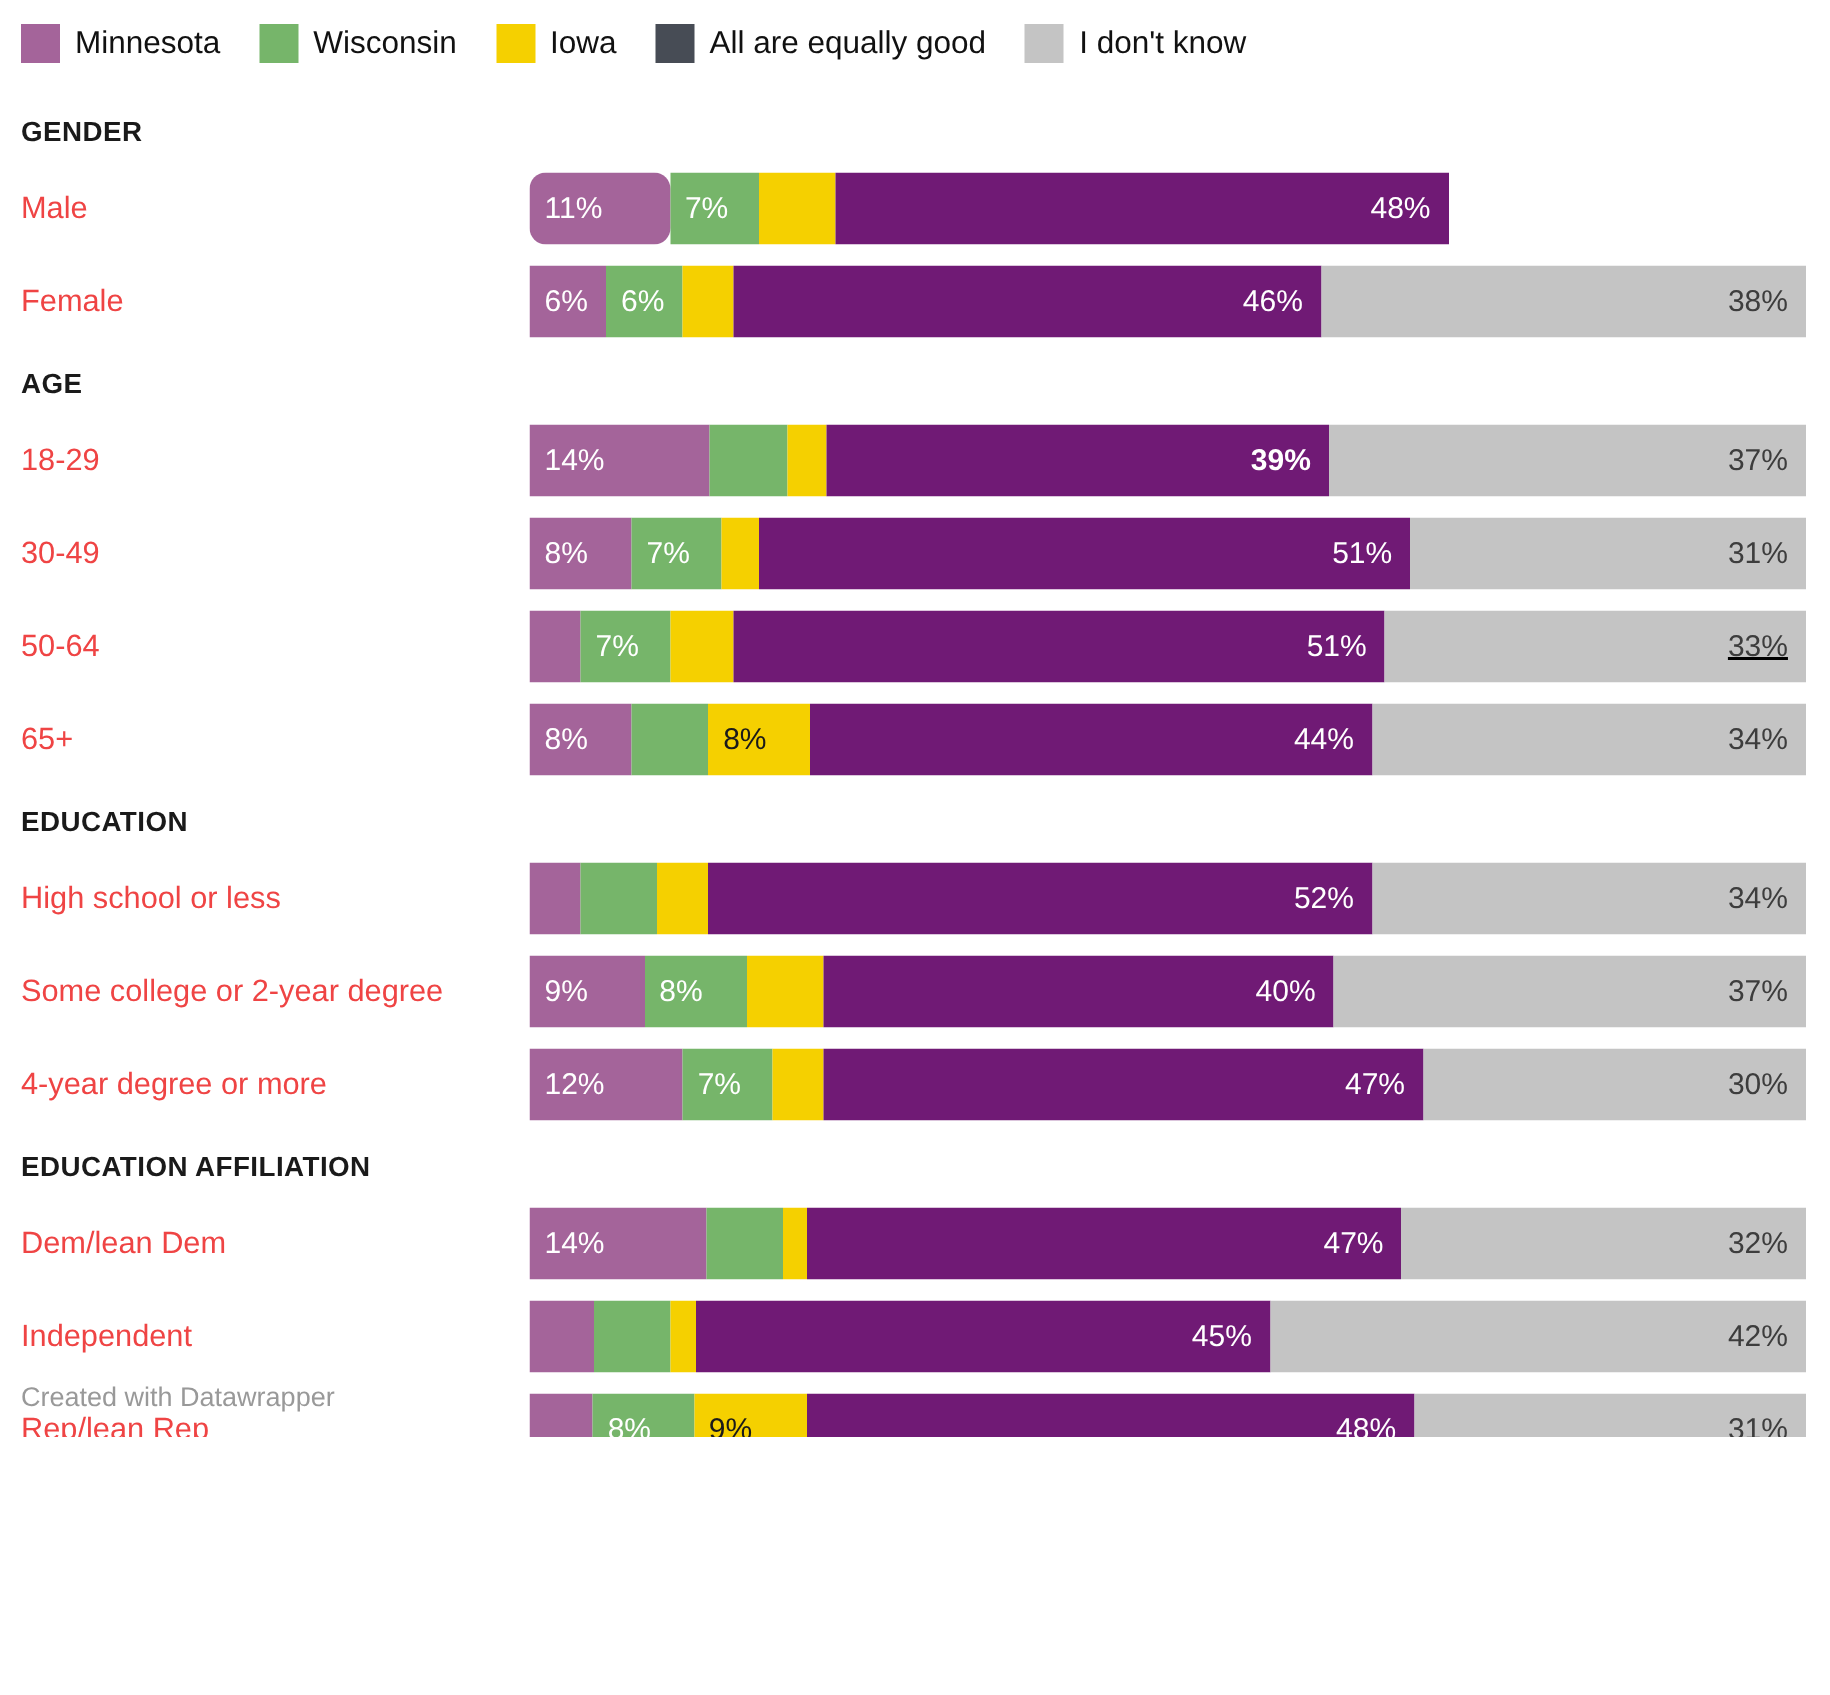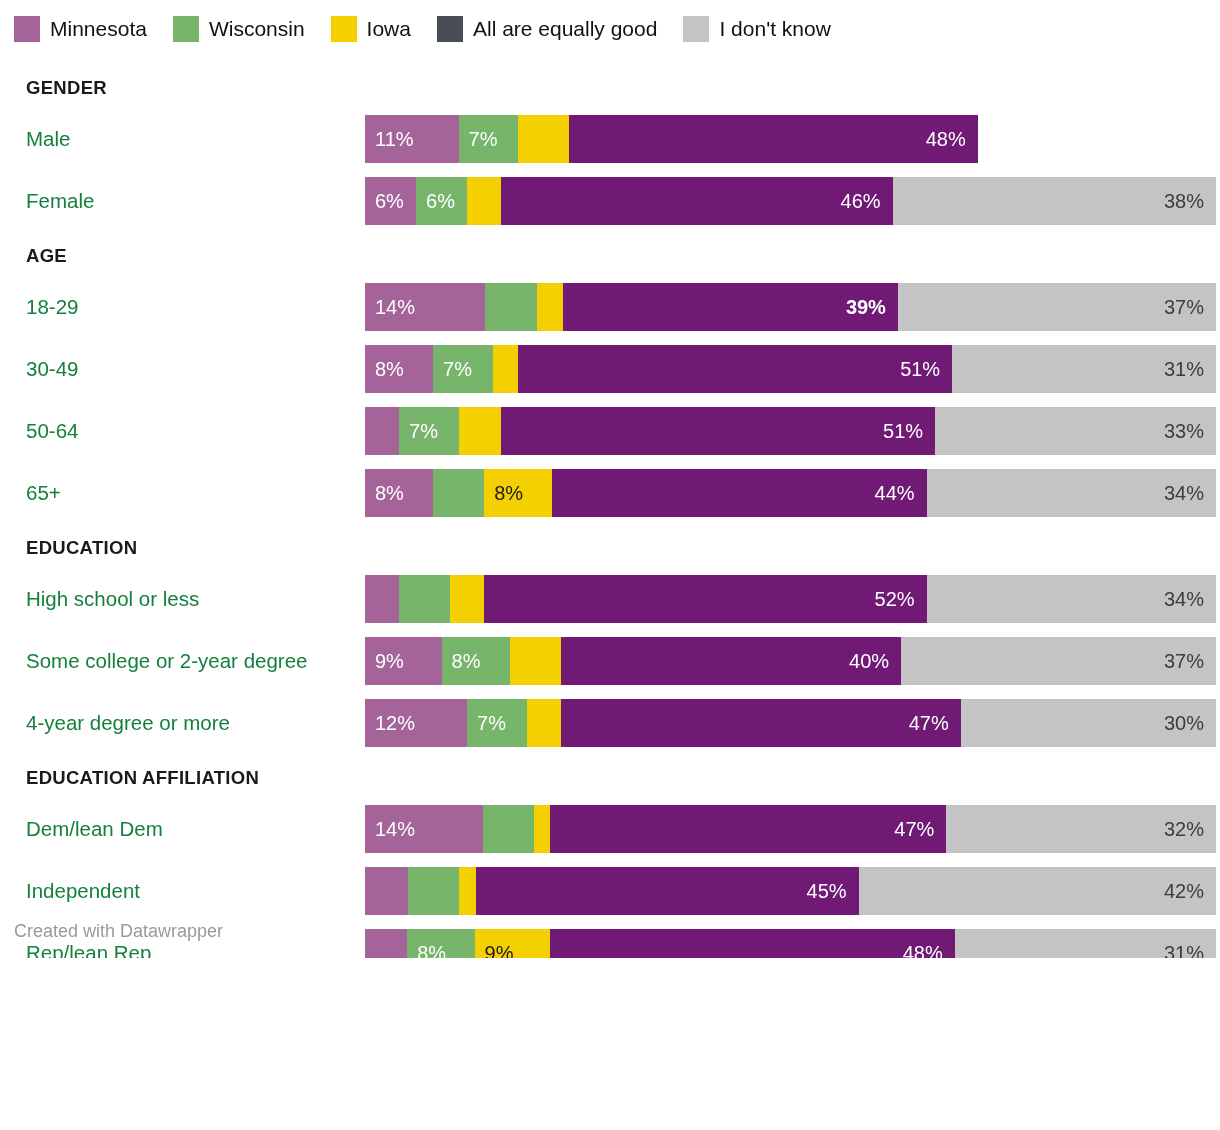--- a/index.html
+++ b/index.html
@@ -45,21 +45,20 @@
     line-height: 26px;
     white-space: nowrap;
   }
 
   
   #chart {
     position: absolute;
     left: 0;
     top: 74px;
     width: 1220px;
-    padding-left: 12px;
   }
 
   .group-title {
     font-size: 18.5px;
     font-weight: bold;
     color: #1a1a1a;
     letter-spacing: 0.3px;
     padding-left: 14px;
     height: 28px;
     line-height: 28px;
@@ -75,21 +74,21 @@
     display: flex;
     align-items: center;
   }
   .row-label {
     position: absolute;
     left: 14px;
     top: 0;
     height: 62px;
     line-height: 62px;
     font-size: 20.5px;
-    color: #15803d;
+    color: #ef4444;
     white-space: nowrap;
   }
   .bar {
     position: absolute;
     left: 353px;
     width: 851px;
     top: 7px;
     height: 48px;
     display: flex;
     overflow: hidden;
@@ -160,21 +159,21 @@
         <span class="legend-label">I don't know</span>
       </div>
     </div>
 
   <div id="chart">
       <div class="group-title first">GENDER</div>
       <div class="rows">
         <div class="row">
           <div class="row-label">Male</div>
           <div class="bar">
-            <div class="seg c-mn lbl-left" style="width: 11%;">
+            <div class="seg c-mn lbl-left" style="width: 11%; border-radius: 11px;">
               <span class="val">11%</span>
             </div>
             <div class="seg c-wi lbl-left" style="width: 7%;">
               <span class="val">7%</span>
             </div>
             <div class="seg c-ia" style="width: 6%;"></div>
             <div class="seg c-eq lbl-right" style="width: 48%;">
               <span class="val">48%</span>
             </div>
           </div>
@@ -238,21 +237,21 @@
           <div class="row-label">50-64</div>
           <div class="bar">
             <div class="seg c-mn" style="width: 4%;"></div>
             <div class="seg c-wi lbl-left" style="width: 7%;">
               <span class="val">7%</span>
             </div>
             <div class="seg c-ia" style="width: 5%;"></div>
             <div class="seg c-eq lbl-right" style="width: 51%;">
               <span class="val">51%</span>
             </div>
-            <div class="seg c-dk lbl-right" style="width: 33%;">
+            <div class="seg c-dk lbl-right" style="width: 33%; text-decoration: underline;">
               <span class="val">33%</span>
             </div>
           </div>
         </div>
         <div class="row">
           <div class="row-label">65+</div>
           <div class="bar">
             <div class="seg c-mn lbl-left" style="width: 8%;">
               <span class="val">8%</span>
             </div>

